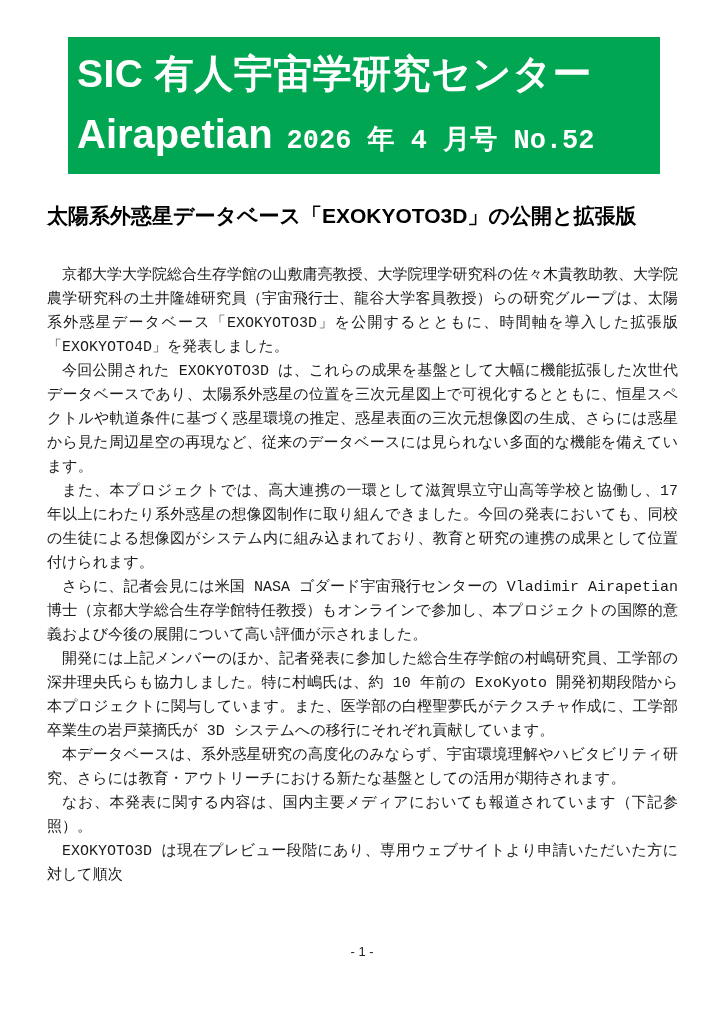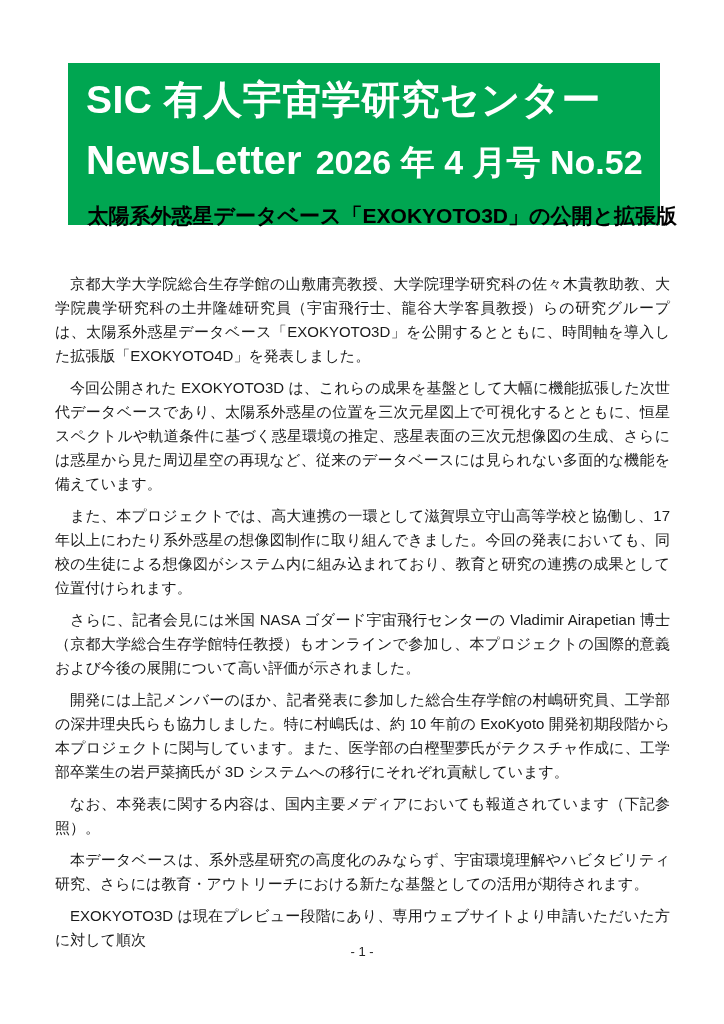--- a/index.html
+++ b/index.html
@@ -8,85 +8,86 @@
   .page {
     position: relative;
     width: 724px; height: 1024px;
     margin: 0 auto;
     background: #ffffff;
     overflow: hidden;
     font-family: "Liberation Sans", "DejaVu Sans", sans-serif;
     color: var(--ink);
   }
   .header-box {
-    position: absolute; left: 68px; top: 63px;
-    width: 592px; height: 162px;
+    position: absolute; left: 68px; top: 37px;
+    width: 592px; height: 137px;
     background: var(--green);
     color: #ffffff;
-    padding: 6px 0 0 18px;
+    padding: 6px 0 0 9px;
   }
   .header-line1 {
     font-size: 39px; font-weight: bold;
     line-height: 62px; white-space: nowrap;
     letter-spacing: 0.5px;
   }
   .header-line2 {
     font-size: 40px; font-weight: bold;
     line-height: 58px; white-space: nowrap;
   }
   .header-issue {
-    font-size: 34px; font-weight: bold; margin-left: 14px;
+    font-size: 27px; font-weight: bold; margin-left: 14px; font-family: Liberation Mono, monospace;
   }
   .article-title {
     position: absolute; top: 197px; left: 47px; width: 630px;
     margin: 0;
-    text-align: right;
+    text-align: left;
     font-size: 21px; font-weight: bold;
     line-height: 38px;
     color: #000000;
   }
   .article-body {
     position: absolute; top: 264px; left: 47px; width: 631px;
     font-size: 15px;
     line-height: 24px;
     text-align: justify;
   }
   .article-body p {
-    margin: 8px;
+    margin: 0;
     text-indent: 1em;
+    font-family: Liberation Mono, monospace;
   }
   .page-footer {
     position: absolute; top: 944px; left: 0; width: 100%;
     text-align: center;
     font-size: 13px;
     color: #222222;
   }
 </style>
 </head>
 <body>
 
 <div class="page">
 
   <div class="header-box" style="background: rgb(0, 166, 81); color: rgb(255, 255, 255);">
     <div class="header-line1">SIC 有人宇宙学研究センター</div>
     <div class="header-line2">
-      <span>NewsLetter</span><span class="header-issue">2026 年 4 月号 No.52</span>
+      <span>Airapetian</span><span class="header-issue">2026 年 4 月号 No.52</span>
     </div>
   </div>
 
   <h1 class="article-title">
     <span>太陽系外惑星データベース「EXOKYOTO3D」の公開と拡張版</span><br>
   </h1>
 
   <div class="article-body">
     <p>京都大学大学院総合生存学館の山敷庸亮教授、大学院理学研究科の佐々木貴教助教、大学院農学研究科の土井隆雄研究員（宇宙飛行士、龍谷大学客員教授）らの研究グループは、太陽系外惑星データベース「EXOKYOTO3D」を公開するとともに、時間軸を導入した拡張版「EXOKYOTO4D」を発表しました。</p>
     <p>今回公開された EXOKYOTO3D は、これらの成果を基盤として大幅に機能拡張した次世代データベースであり、太陽系外惑星の位置を三次元星図上で可視化するとともに、恒星スペクトルや軌道条件に基づく惑星環境の推定、惑星表面の三次元想像図の生成、さらには惑星から見た周辺星空の再現など、従来のデータベースには見られない多面的な機能を備えています。</p>
     <p>また、本プロジェクトでは、高大連携の一環として滋賀県立守山高等学校と協働し、17 年以上にわたり系外惑星の想像図制作に取り組んできました。今回の発表においても、同校の生徒による想像図がシステム内に組み込まれており、教育と研究の連携の成果として位置付けられます。</p>
     <p>さらに、記者会見には米国 NASA ゴダード宇宙飛行センターの Vladimir Airapetian 博士（京都大学総合生存学館特任教授）もオンラインで参加し、本プロジェクトの国際的意義および今後の展開について高い評価が示されました。</p>
     <p>開発には上記メンバーのほか、記者発表に参加した総合生存学館の村嶋研究員、工学部の深井理央氏らも協力しました。特に村嶋氏は、約 10 年前の ExoKyoto 開発初期段階から本プロジェクトに関与しています。また、医学部の白樫聖夢氏がテクスチャ作成に、工学部卒業生の岩戸菜摘氏が 3D システムへの移行にそれぞれ貢献しています。</p>
+    <p>本データベースは、系外惑星研究の高度化のみならず、宇宙環境理解やハビタビリティ研究、さらには教育・アウトリーチにおける新たな基盤としての活用が期待されます。</p>
     <p>なお、本発表に関する内容は、国内主要メディアにおいても報道されています（下記参照）。</p>
-    <p>本データベースは、系外惑星研究の高度化のみならず、宇宙環境理解やハビタビリティ研究、さらには教育・アウトリーチにおける新たな基盤としての活用が期待されます。</p>
     <p>EXOKYOTO3D は現在プレビュー段階にあり、専用ウェブサイトより申請いただいた方に対して順次</p>
   </div>
 
   <div class="page-footer">- 1 -</div>
 
 </div>
 
 </body></html>

